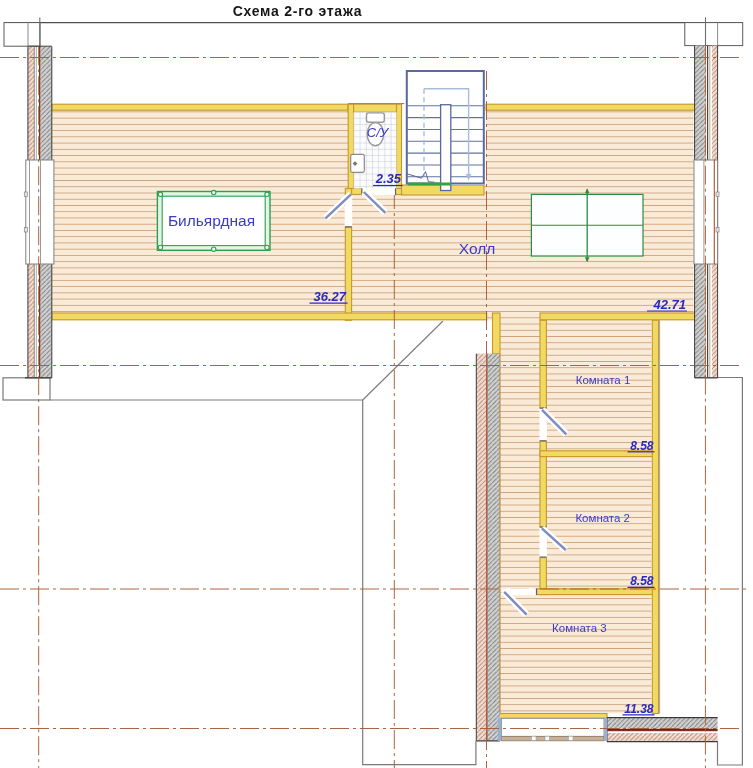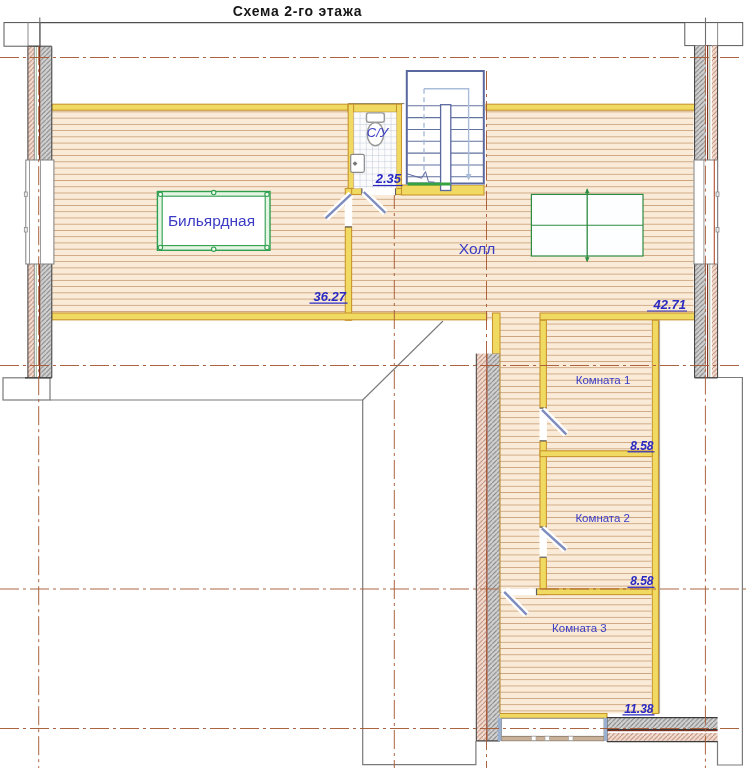--- a/index.html
+++ b/index.html
@@ -1,17 +1,17 @@
 <!DOCTYPE html>
 <html><head>
 <meta charset="utf-8">
 <style>
 html,body{margin:0;padding:0;background:#ffffff;}
 #page{position:relative;width:753px;height:768px;background:#ffffff;overflow:hidden;
- font-family:"Liberation Sans", sans-serif;}
+ font-family:"Liberation Sans", sans-serif;border-radius:10px;}
 svg{position:absolute;left:0;top:0;}
 </style>
 </head>
 <body>
 <div id="page">
 <svg width="753" height="768" viewBox="0 0 753 768">
 <defs>
  <pattern id="floor" width="10" height="6.24" patternUnits="userSpaceOnUse">
    <rect width="10" height="6.24" fill="#f9ebd8"></rect>
    <rect y="5.35" width="10" height="0.85" fill="#cba179"></rect>

